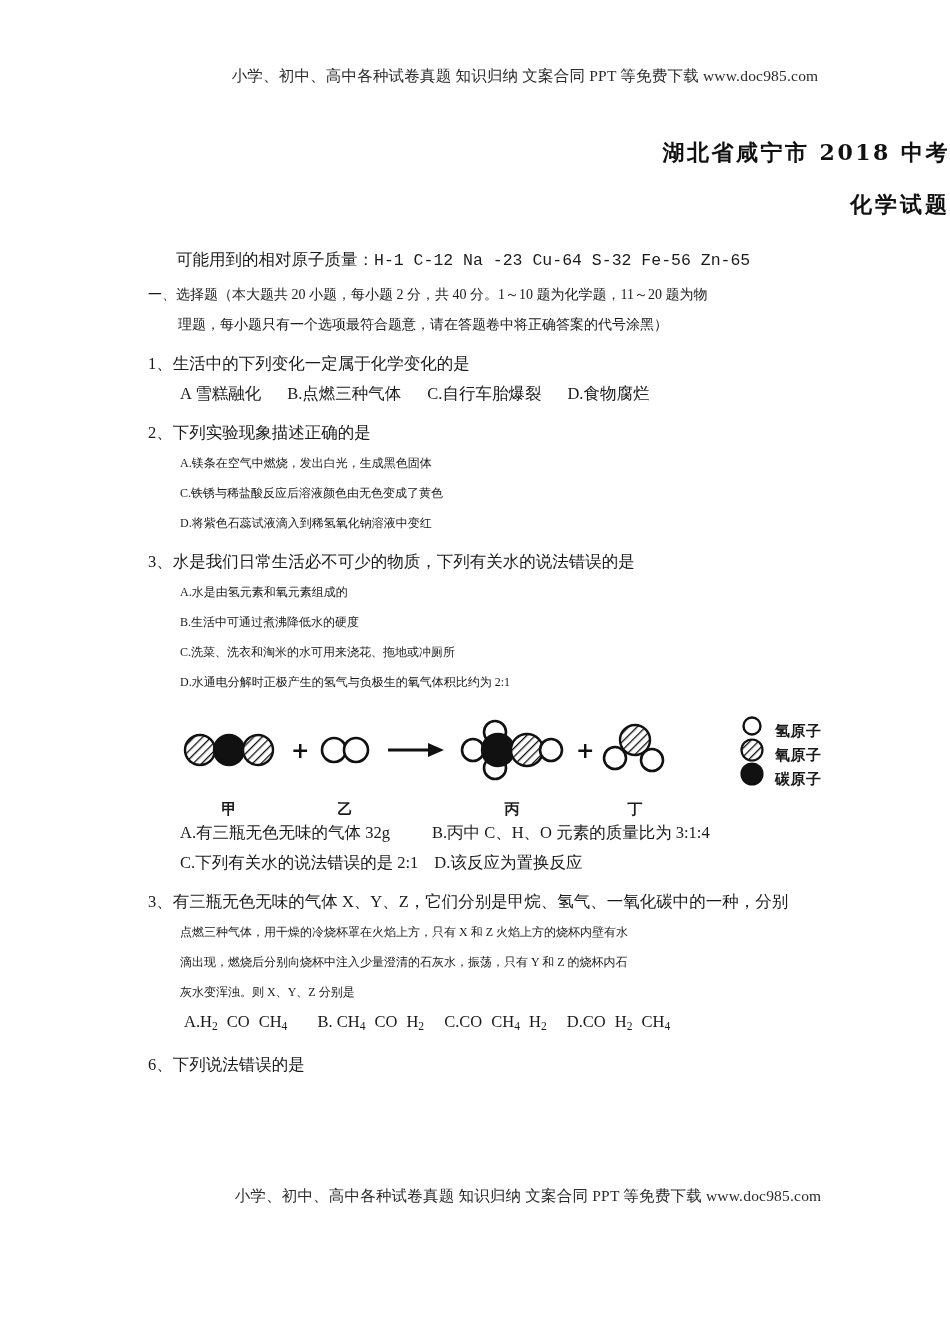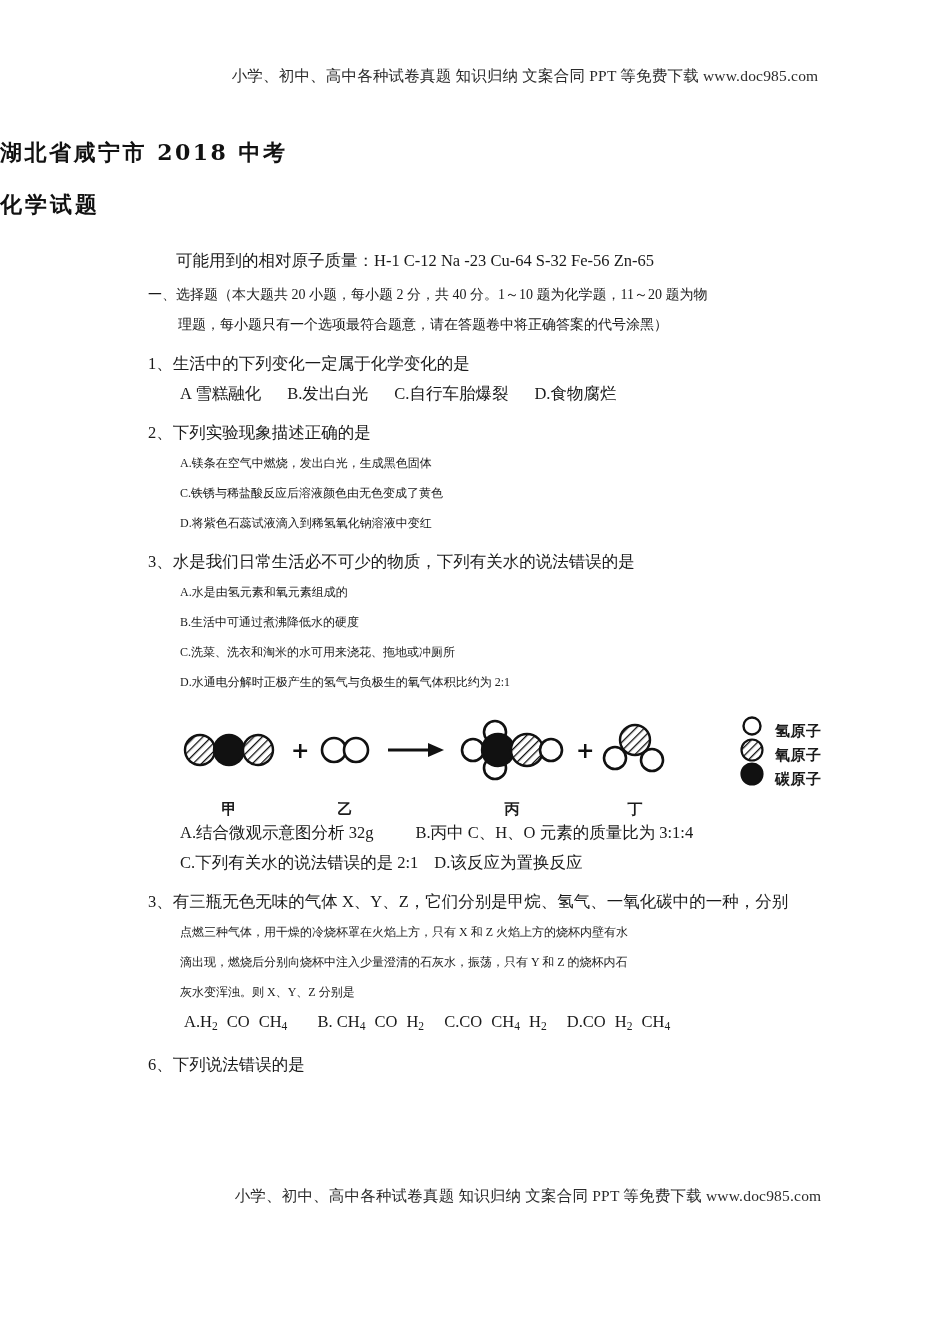--- a/index.html
+++ b/index.html
@@ -34,21 +34,21 @@
     text-align: center;
   }
   .watermark-top { top: 66px; }
   .watermark-bottom { top: 1186px; left: 178px; }
 
   .title-block {
     position: absolute;
     left: 0;
     top: 138px;
     width: 950px;
-    text-align: left;
+    text-align: right;
   }
   .title-main, .title-sub {
     font-family: "DejaVu Serif", "Liberation Serif", serif;
     font-weight: bold;
     font-size: 22px;
     letter-spacing: 2.5px;
     color: #111;
   }
   .title-main { margin-bottom: 22px; }
   .title-sub { letter-spacing: 3px; }
@@ -58,20 +58,21 @@
     left: 148px;
     top: 246px;
     width: 680px;
   }
 
   .masses {
     font-size: 16.5px;
     margin-left: 28px;
     line-height: 30px;
     white-space: nowrap;
+    font-family: Liberation Mono, monospace;
   }
 
   .section-head {
     font-size: 14px;
     line-height: 30px;
     margin-top: 4px;
     text-indent: 0;
   }
   .section-head .cont {
     display: block;
@@ -150,21 +151,21 @@
     <div class="masses">可能用到的相对原子质量：H-1  C-12  Na -23  Cu-64  S-32  Fe-56  Zn-65</div>
 
     <div class="section-head">
       <span>一、选择题（本大题共 20 小题，每小题 2 分，共 40 分。1～10 题为化学题，11～20 题为物</span>
       <span class="cont">理题，每小题只有一个选项最符合题意，请在答题卷中将正确答案的代号涂黑）</span>
     </div>
 
     <div class="q">
       <div class="q-stem">1、生活中的下列变化一定属于化学变化的是</div>
       <div class="opt-row">
-        <span>A 雪糕融化</span><span class="gap-wide"></span><span>B.发出白光</span><span class="gap-wide"></span><span>C.自行车胎爆裂</span><span class="gap-wide"></span><span>D.食物腐烂</span>
+        <span>A 雪糕融化</span><span class="gap-wide"></span><span>B.点燃三种气体</span><span class="gap-wide"></span><span>C.自行车胎爆裂</span><span class="gap-wide"></span><span>D.食物腐烂</span>
       </div>
     </div>
 
     <div class="q">
       <div class="q-stem">2、下列实验现象描述正确的是</div>
       <div class="opt">A.镁条在空气中燃烧，发出白光，生成黑色固体</div>
       <div class="opt">C.铁锈与稀盐酸反应后溶液颜色由无色变成了黄色</div>
       <div class="opt">D.将紫色石蕊试液滴入到稀氢氧化钠溶液中变红</div>
     </div>
 
@@ -235,21 +236,21 @@
       </div>
 
       <div class="label-row">
         <span style="left:81px;">甲</span>
         <span style="left:197px;">乙</span>
         <span style="left:364px;">丙</span>
         <span style="left:487px;">丁</span>
       </div>
 
       <div class="opt-row">
-        <span>A.结合微观示意图分析 32g</span><span class="gap-wide"></span><span class="gap-mid"></span><span>B.丙中 C、H、O 元素的质量比为 3:1:4</span>
+        <span>A.有三瓶无色无味的气体 32g</span><span class="gap-wide"></span><span class="gap-mid"></span><span>B.丙中 C、H、O 元素的质量比为 3:1:4</span>
       </div>
       <div class="opt-row">
         <span>C.下列有关水的说法错误的是 2:1</span><span class="gap-mid"></span><span>D.该反应为置换反应</span>
       </div>
     </div>
 
     <div class="q">
       <div class="q-stem">3、有三瓶无色无味的气体 X、Y、Z，它们分别是甲烷、氢气、一氧化碳中的一种，分别</div>
       <div class="opt">点燃三种气体，用干燥的冷烧杯罩在火焰上方，只有 X 和 Z 火焰上方的烧杯内壁有水</div>
       <div class="opt">滴出现，燃烧后分别向烧杯中注入少量澄清的石灰水，振荡，只有 Y 和 Z 的烧杯内石</div>

